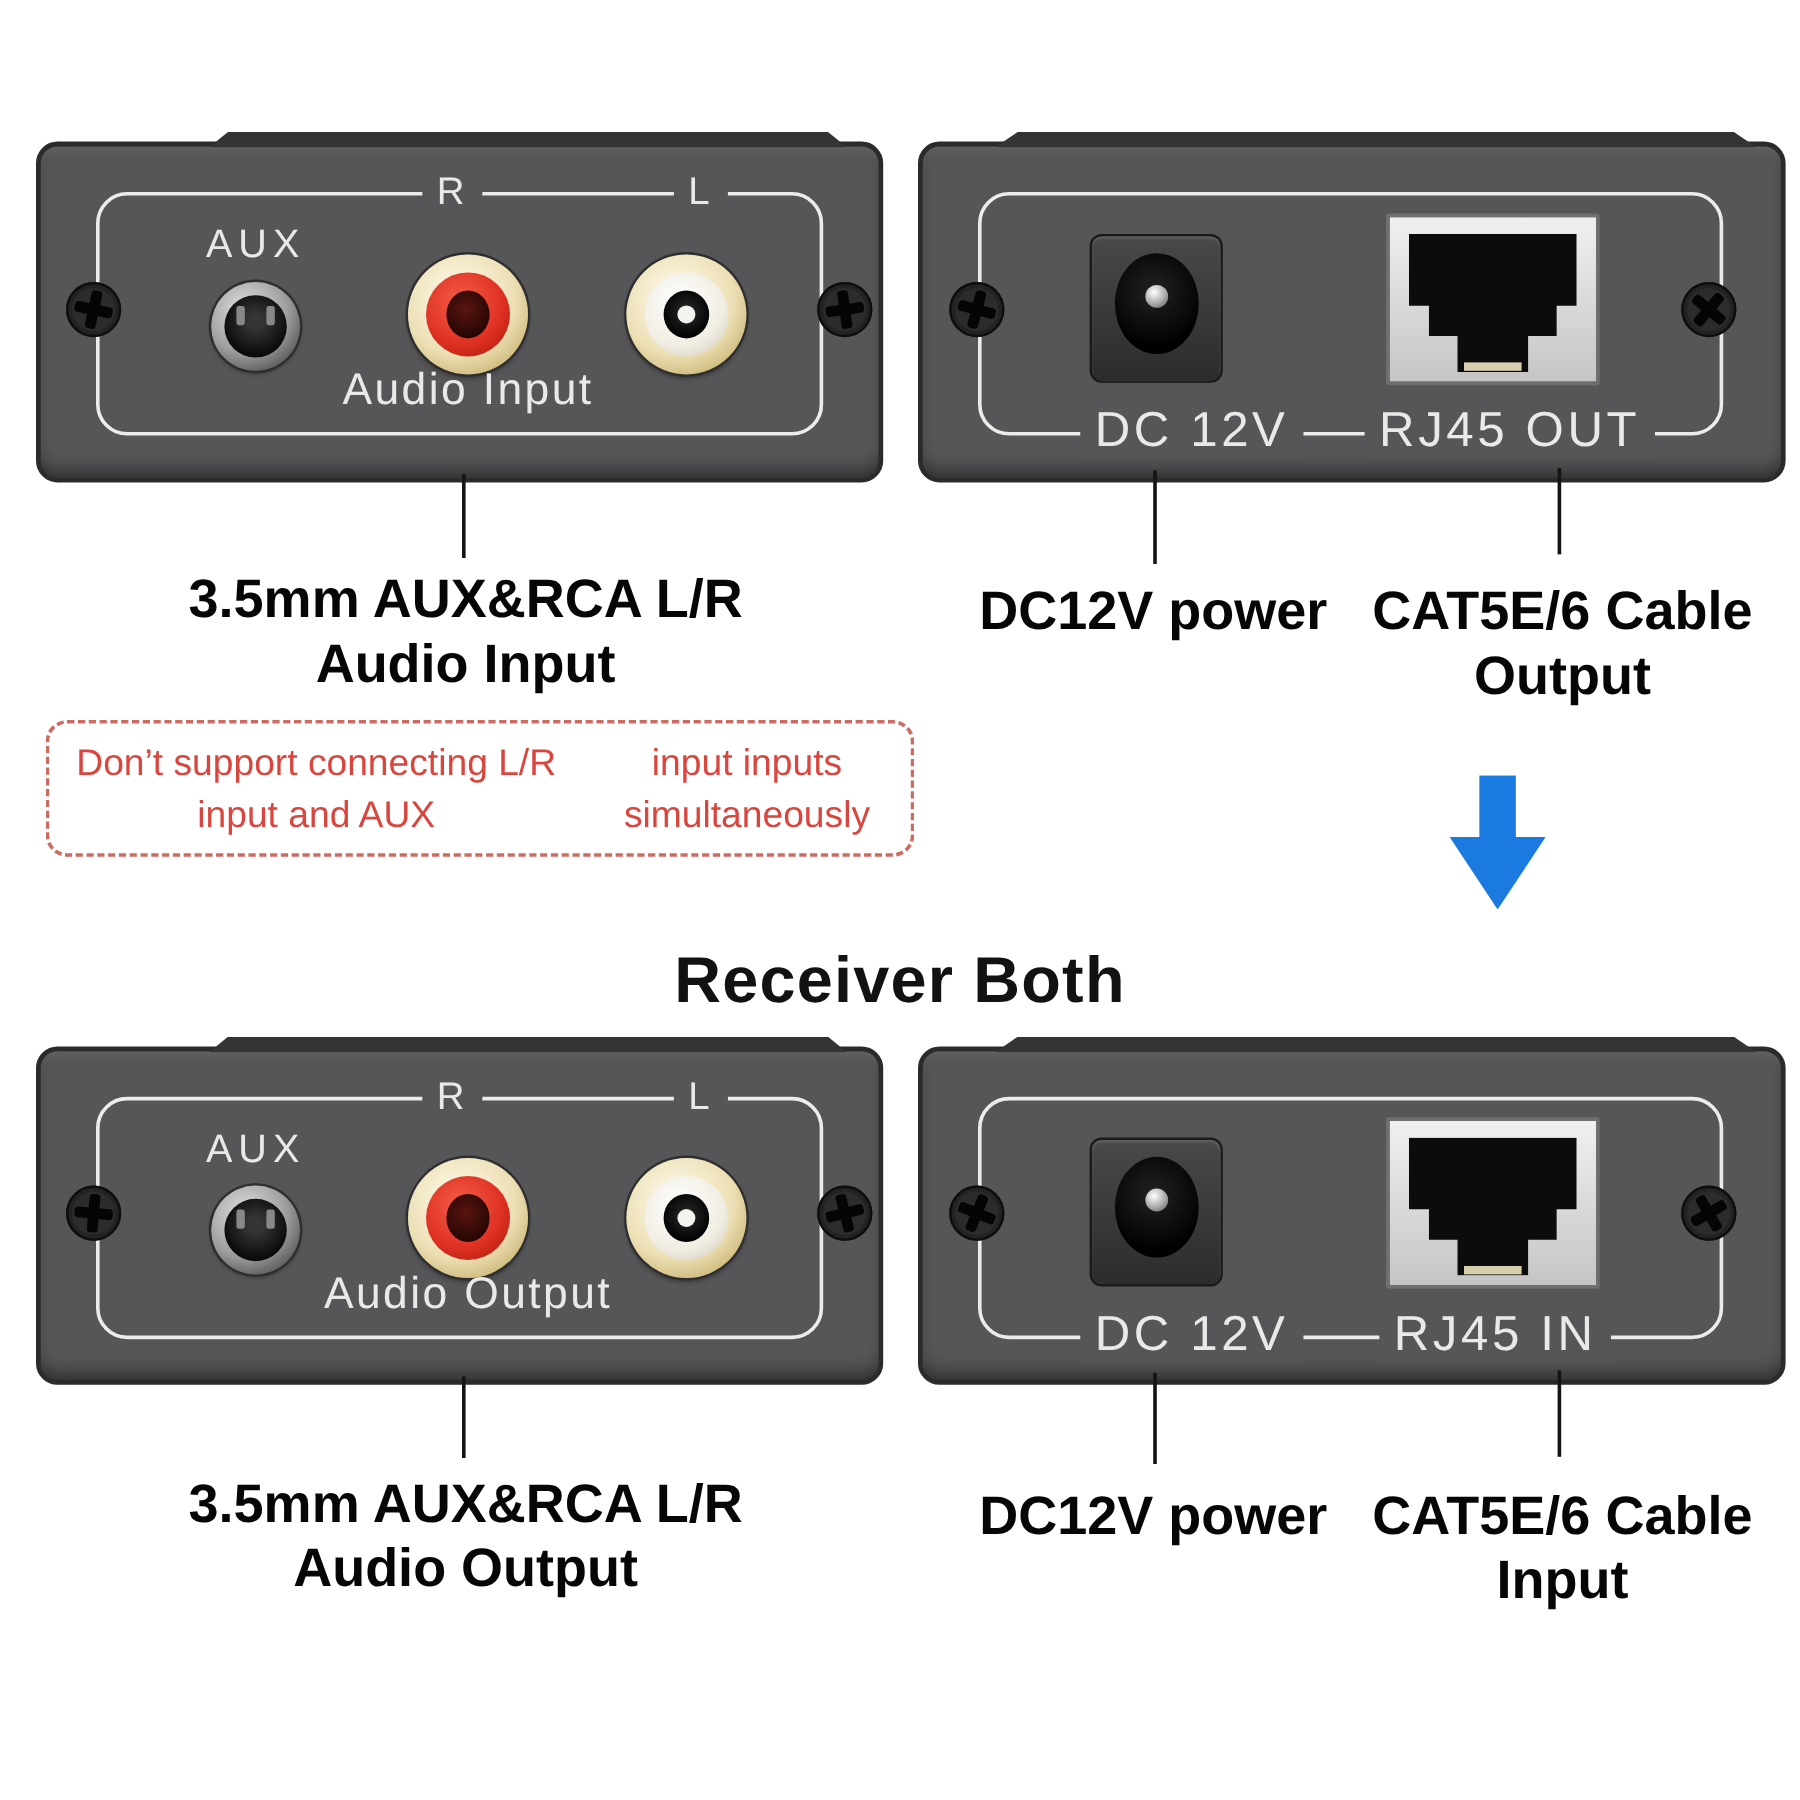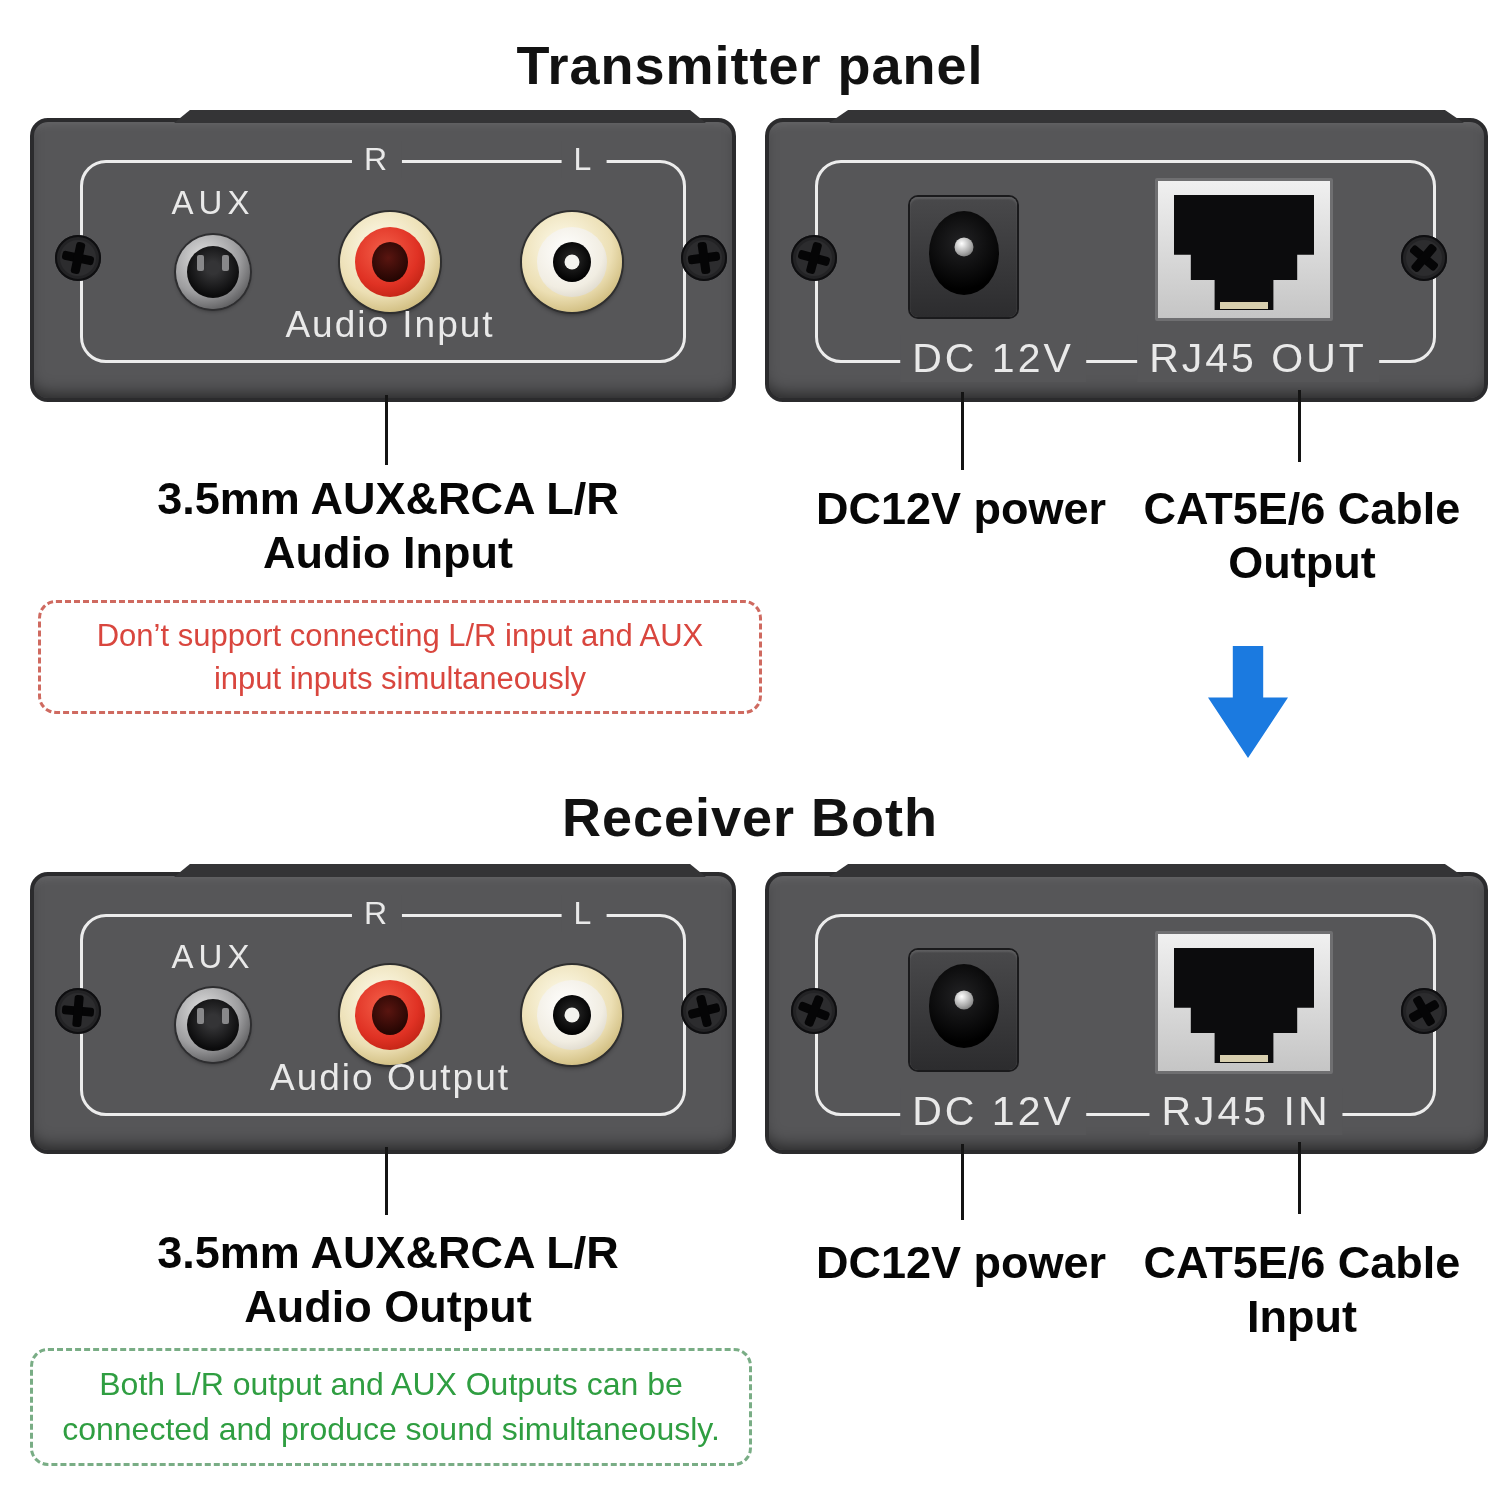--- a/index.html
+++ b/index.html
@@ -62,33 +62,32 @@
   .rj45{position:absolute;width:172px;height:137px;border:3px solid #6f6f71;border-radius:2px;
         background:linear-gradient(#f0f0f0,#c5c5c5);}
   .rj45-port{position:absolute;left:16px;right:16px;top:14px;bottom:8px;background:#0c0c0d;
         clip-path:polygon(0 0,100% 0,100% 52%,88% 52%,88% 74%,71% 74%,71% 100%,29% 100%,29% 74%,12% 74%,12% 52%,0 52%);}
   .rj45-contact{position:absolute;left:50%;bottom:9px;transform:translateX(-50%);width:48px;height:7px;
         background:#d8cfae;}
 
   
   .pline{position:absolute;width:3px;background:#141414;}
   .ann{position:absolute;text-align:center;font-weight:bold;font-size:45px;line-height:1.2;color:#060606;}
-  .note-box{position:absolute;border:3px dashed;border-radius:18px;display:flex;flex-direction:column;
-            align-items:center;justify-content:center;text-align:center;line-height:1.4;}
+  .note-box{position:absolute;border:3px dashed;border-radius:18px;display:flex;flex-direction:row;
+            align-items:center;justify-content:space-between;text-align:center;line-height:1.4;}
   .note-red{border-color:#cf6a60;color:#d9463e;font-size:31px;}
   .note-green{border-color:#79ad85;color:#2f9e41;font-size:32px;}
   .arrow{position:absolute;background:#1b7ae0;
          clip-path:polygon(31% 0,69% 0,69% 46%,100% 46%,50% 100%,0 46%,31% 46%);}
 </style>
 </head>
 <body>
 
 <div class="canvas">
 
-  <div class="title" style="top:34px">Transmitter panel</div>
 
   <div class="panel" style="left:30px;top:118px;width:698px;height:276px">
     <div class="panel-top top-audio"></div>
     <div class="outline" style="left:46px;top:38px;width:600px;height:197px">
       <span class="chip chip-top" style="left:294px">R</span>
       <span class="chip chip-top" style="left:501px">L</span>
     </div>
     <div class="aux-label" style="left:117px;top:62px;width:124px">AUX</div>
     <div class="aux-jack" style="left:142px;top:113px">
         <div class="aux-hole"></div>
@@ -289,18 +288,14 @@
   <div class="ann" style="left:88px;top:1226px;width:600px">
     <div>3.5mm AUX&amp;RCA L/R</div>
     <div>Audio Output</div>
   </div>
   <div class="ann" style="left:761px;top:1236px;width:400px">DC12V power</div>
   <div class="ann" style="left:1092px;top:1236px;width:420px">
     <div>CAT5E/6 Cable</div>
     <div>Input</div>
   </div>
 
-  <div class="note-box note-green" style="left:30px;top:1348px;width:716px;height:112px">
-    <div>Both L/R output and AUX Outputs can be</div>
-    <div>connected and produce sound simultaneously.</div>
-  </div>
 
 </div>
 
 </body></html>

